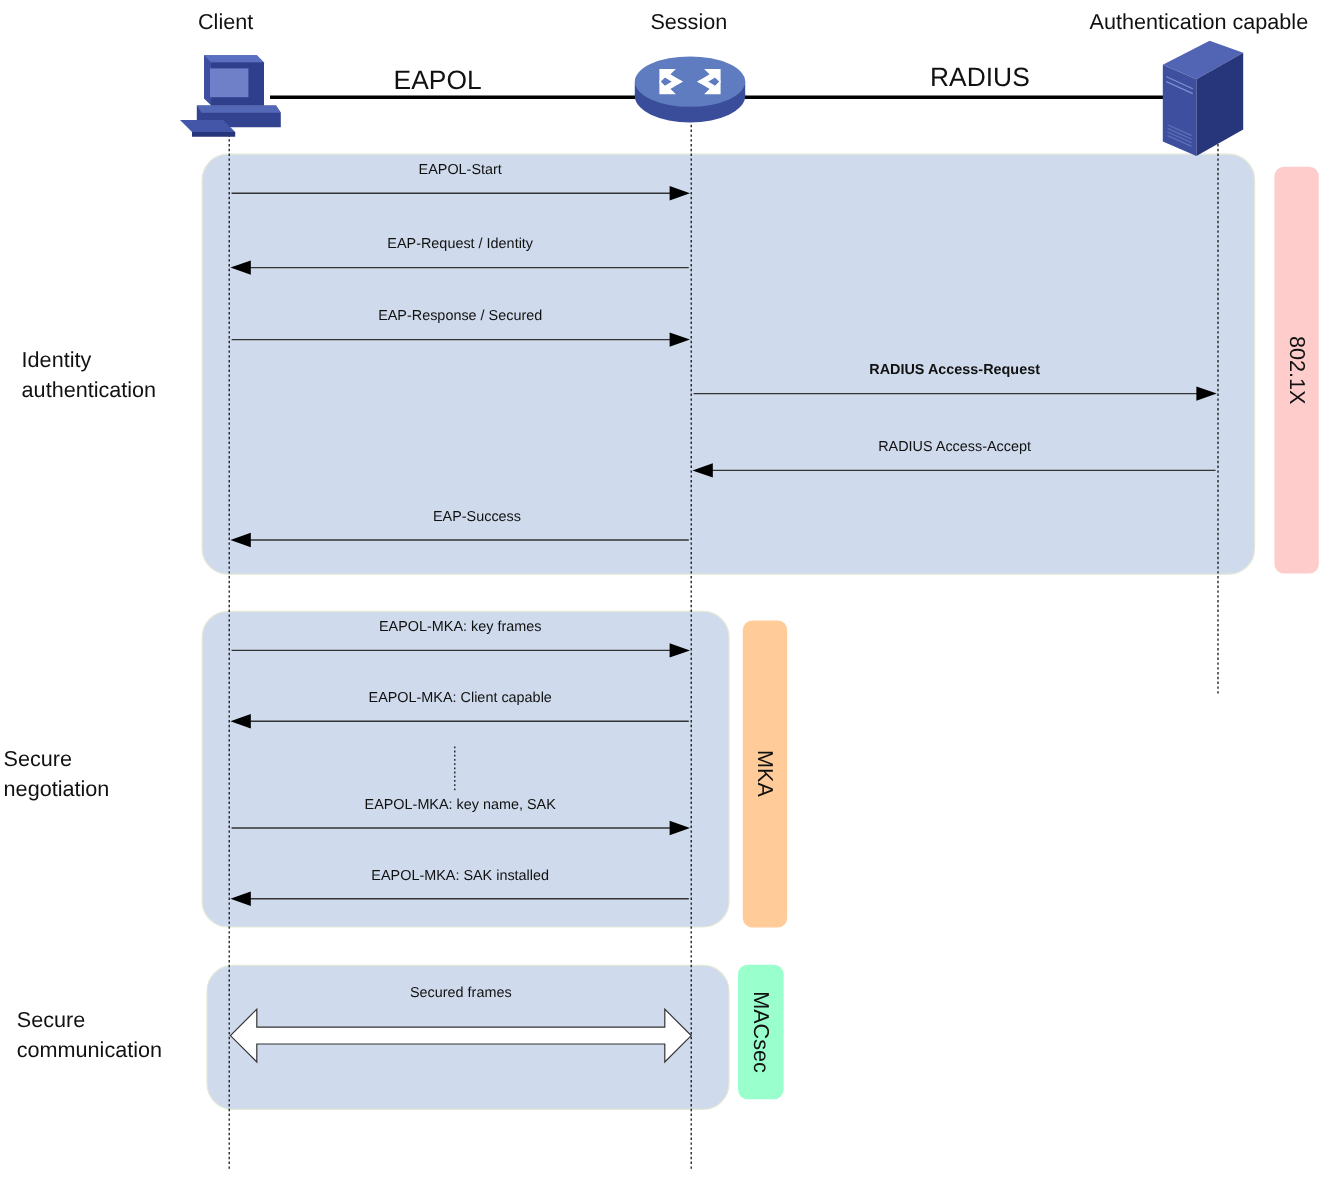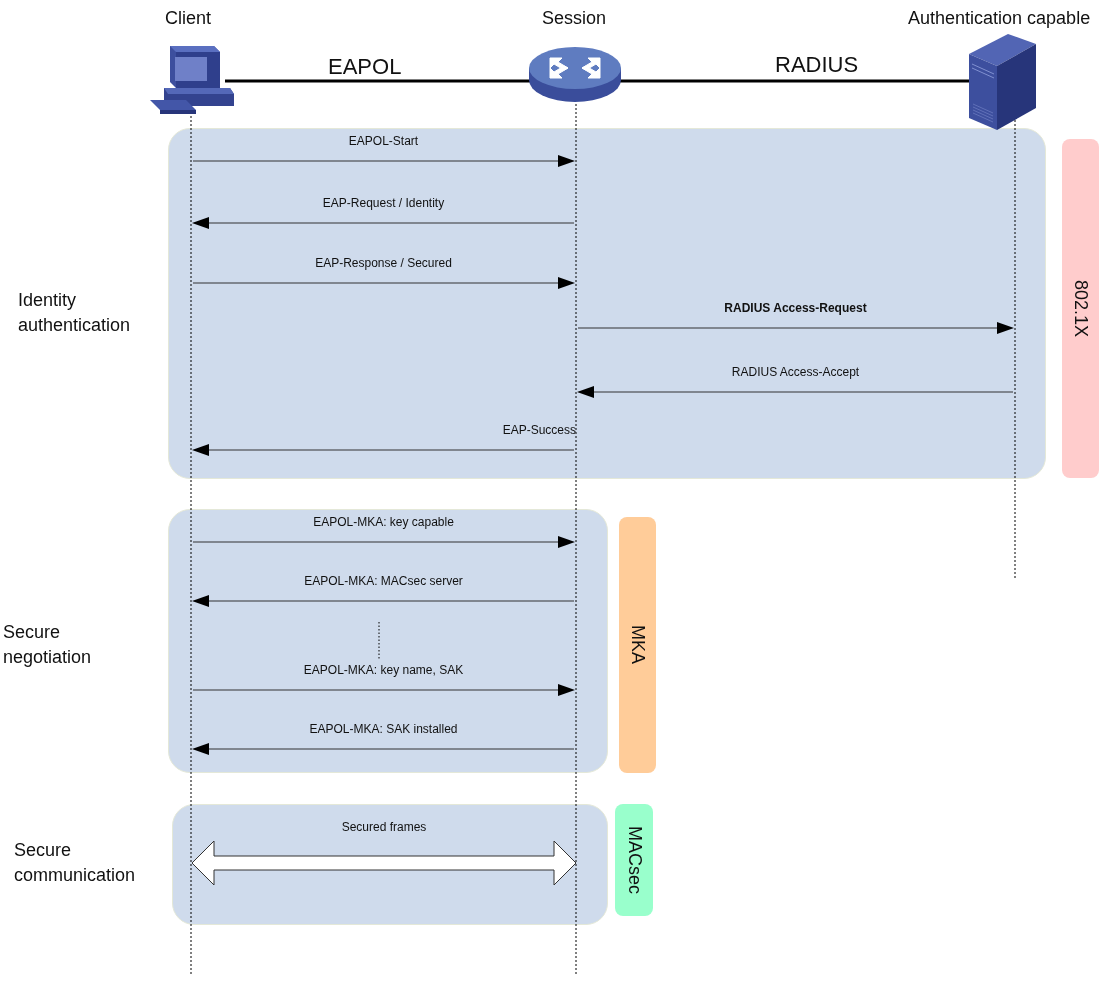--- a/index.html
+++ b/index.html
@@ -131,20 +131,20 @@
   <div>Secure</div>
   <div>communication</div>
 </div>
 
 <div id="msg-labels">
     <div class="abs msg-label" style="left: 191px; width: 385px; top: 134px;">EAPOL-Start</div>
     <div class="abs msg-label" style="left: 191px; width: 385px; top: 196px;">EAP-Request / Identity</div>
     <div class="abs msg-label" style="left: 191px; width: 385px; top: 256px;">EAP-Response / Secured</div>
     <div class="abs msg-label" style="left: 576px; width: 439px; top: 301px; font-weight: bold;">RADIUS Access-Request</div>
     <div class="abs msg-label" style="left: 576px; width: 439px; top: 365px;">RADIUS Access-Accept</div>
-    <div class="abs msg-label" style="left: 191px; width: 385px; top: 423px; text-align: right;">EAP-Success</div>
-    <div class="abs msg-label" style="left: 191px; width: 385px; top: 515px;">EAPOL-MKA: key capable</div>
-    <div class="abs msg-label" style="left: 191px; width: 385px; top: 574px;">EAPOL-MKA: MACsec server</div>
+    <div class="abs msg-label" style="left: 205px; width: 385px; top: 423px;">EAP-Success</div>
+    <div class="abs msg-label" style="left: 191px; width: 385px; top: 515px;">EAPOL-MKA: key frames</div>
+    <div class="abs msg-label" style="left: 191px; width: 385px; top: 574px;">EAPOL-MKA: Client capable</div>
     <div class="abs msg-label" style="left: 191px; width: 385px; top: 663px;">EAPOL-MKA: key name, SAK</div>
     <div class="abs msg-label" style="left: 191px; width: 385px; top: 722px;">EAPOL-MKA: SAK installed</div>
   </div>
 
 <div class="abs msg-label" style="left:192px;width:384px;top:820px;">Secured frames</div>
 
 </body></html>

